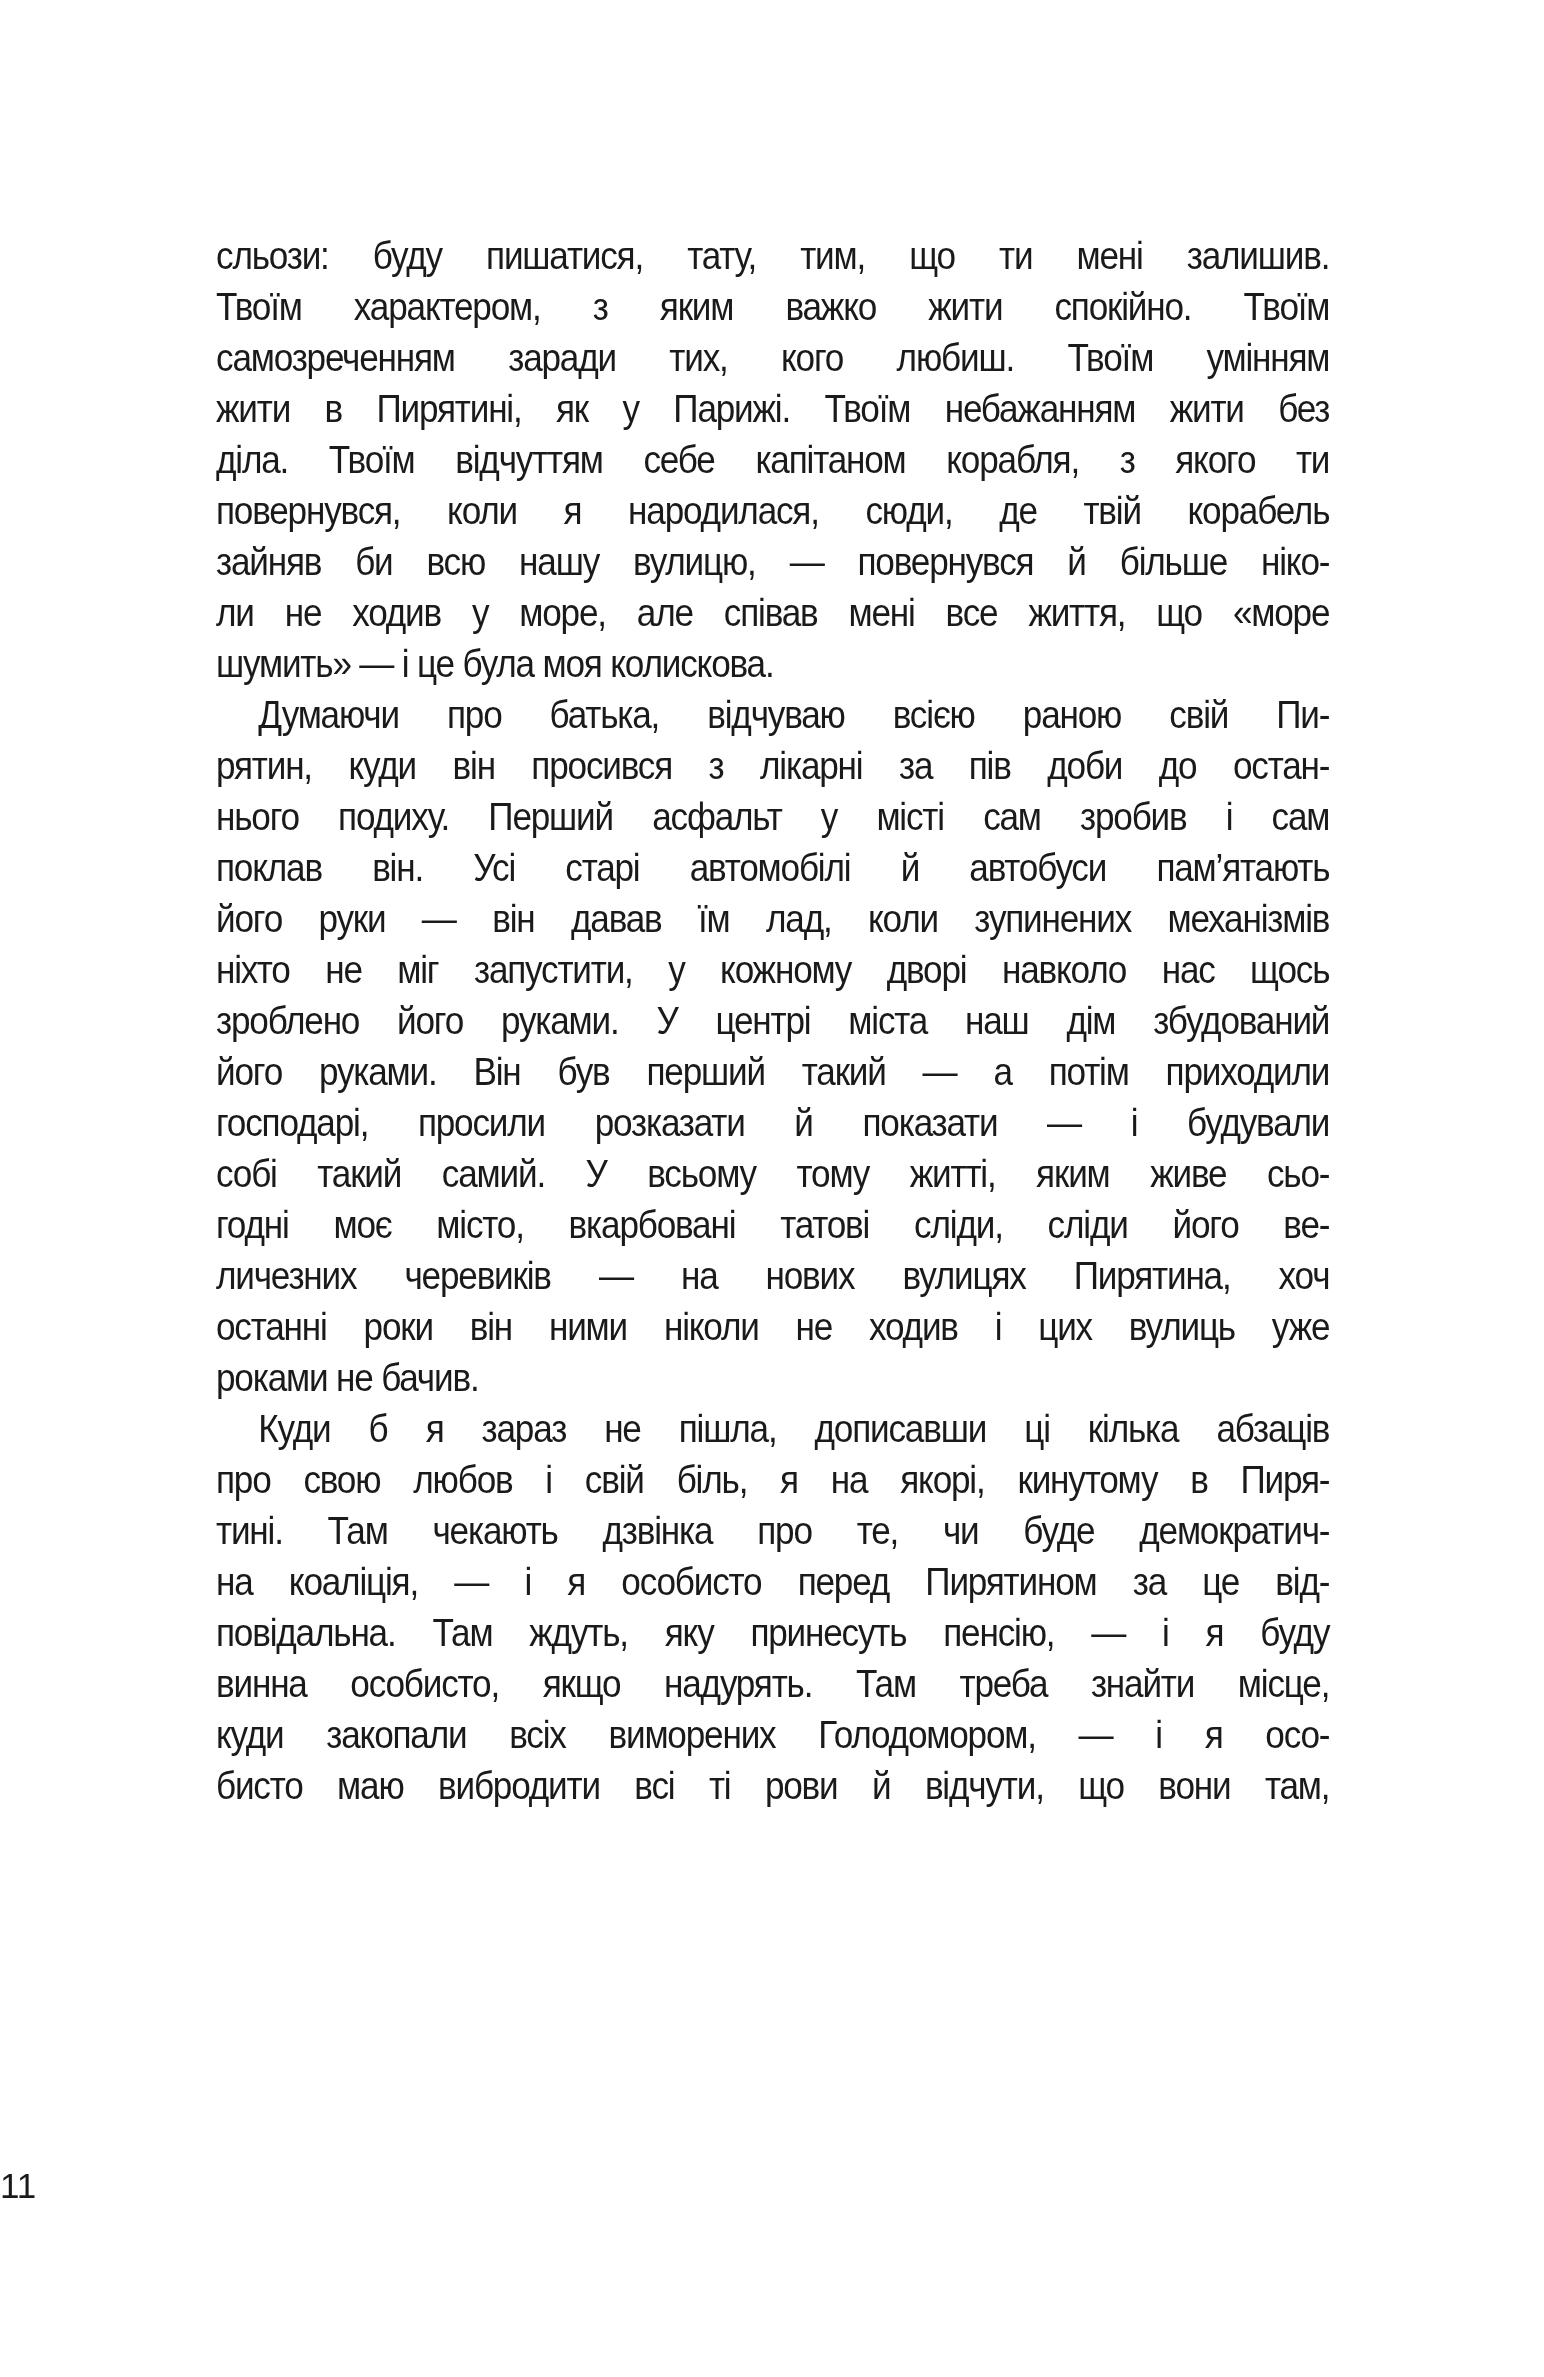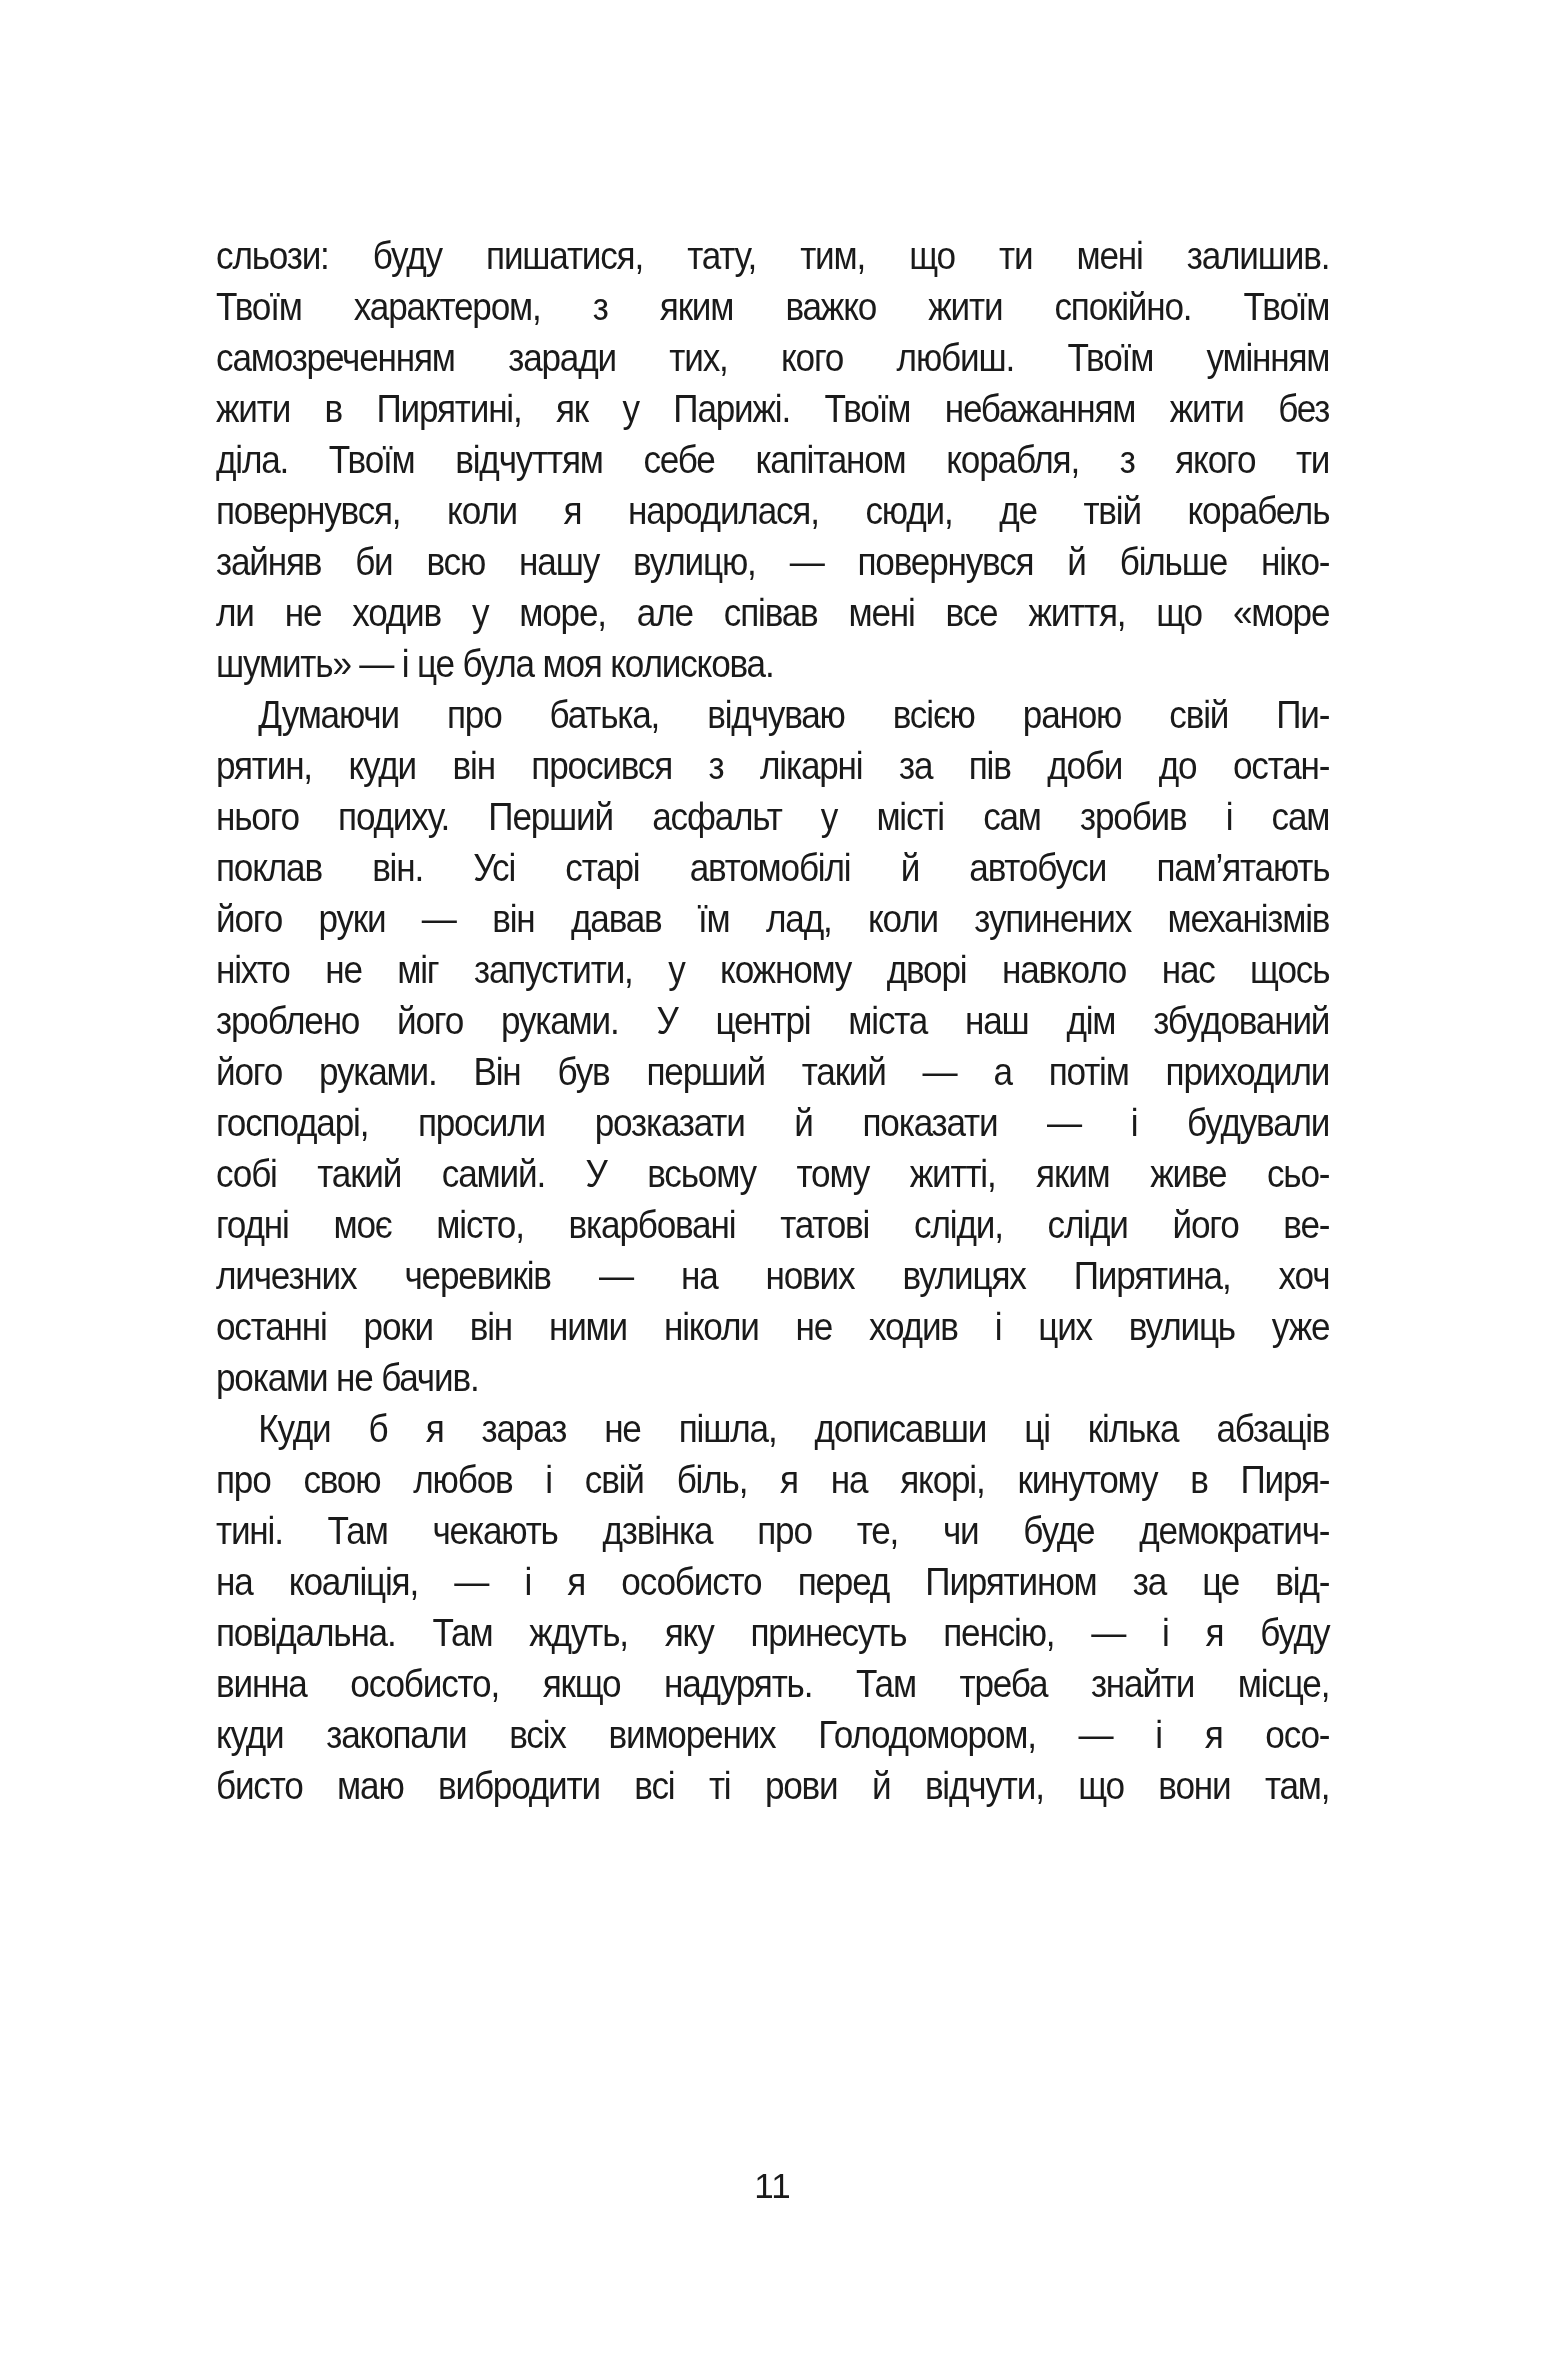--- a/index.html
+++ b/index.html
@@ -25,21 +25,21 @@
     text-align-last: justify;
     height: 51px;
   }
   .line.last { text-align-last: left; }
   .line.indent { padding-left: 47px; }
   .page-number {
     position: absolute;
     left: 0;
     width: 1545px;
     top: 2166px;
-    text-align: center;
+    text-align: left;
     font-family: "Liberation Sans", "DejaVu Sans", sans-serif;
     font-size: 35px;
     color: #1a1a1a;
   }
 </style>
 </head>
 <body>
 
 <div class="page">
   <div class="page-inner">

